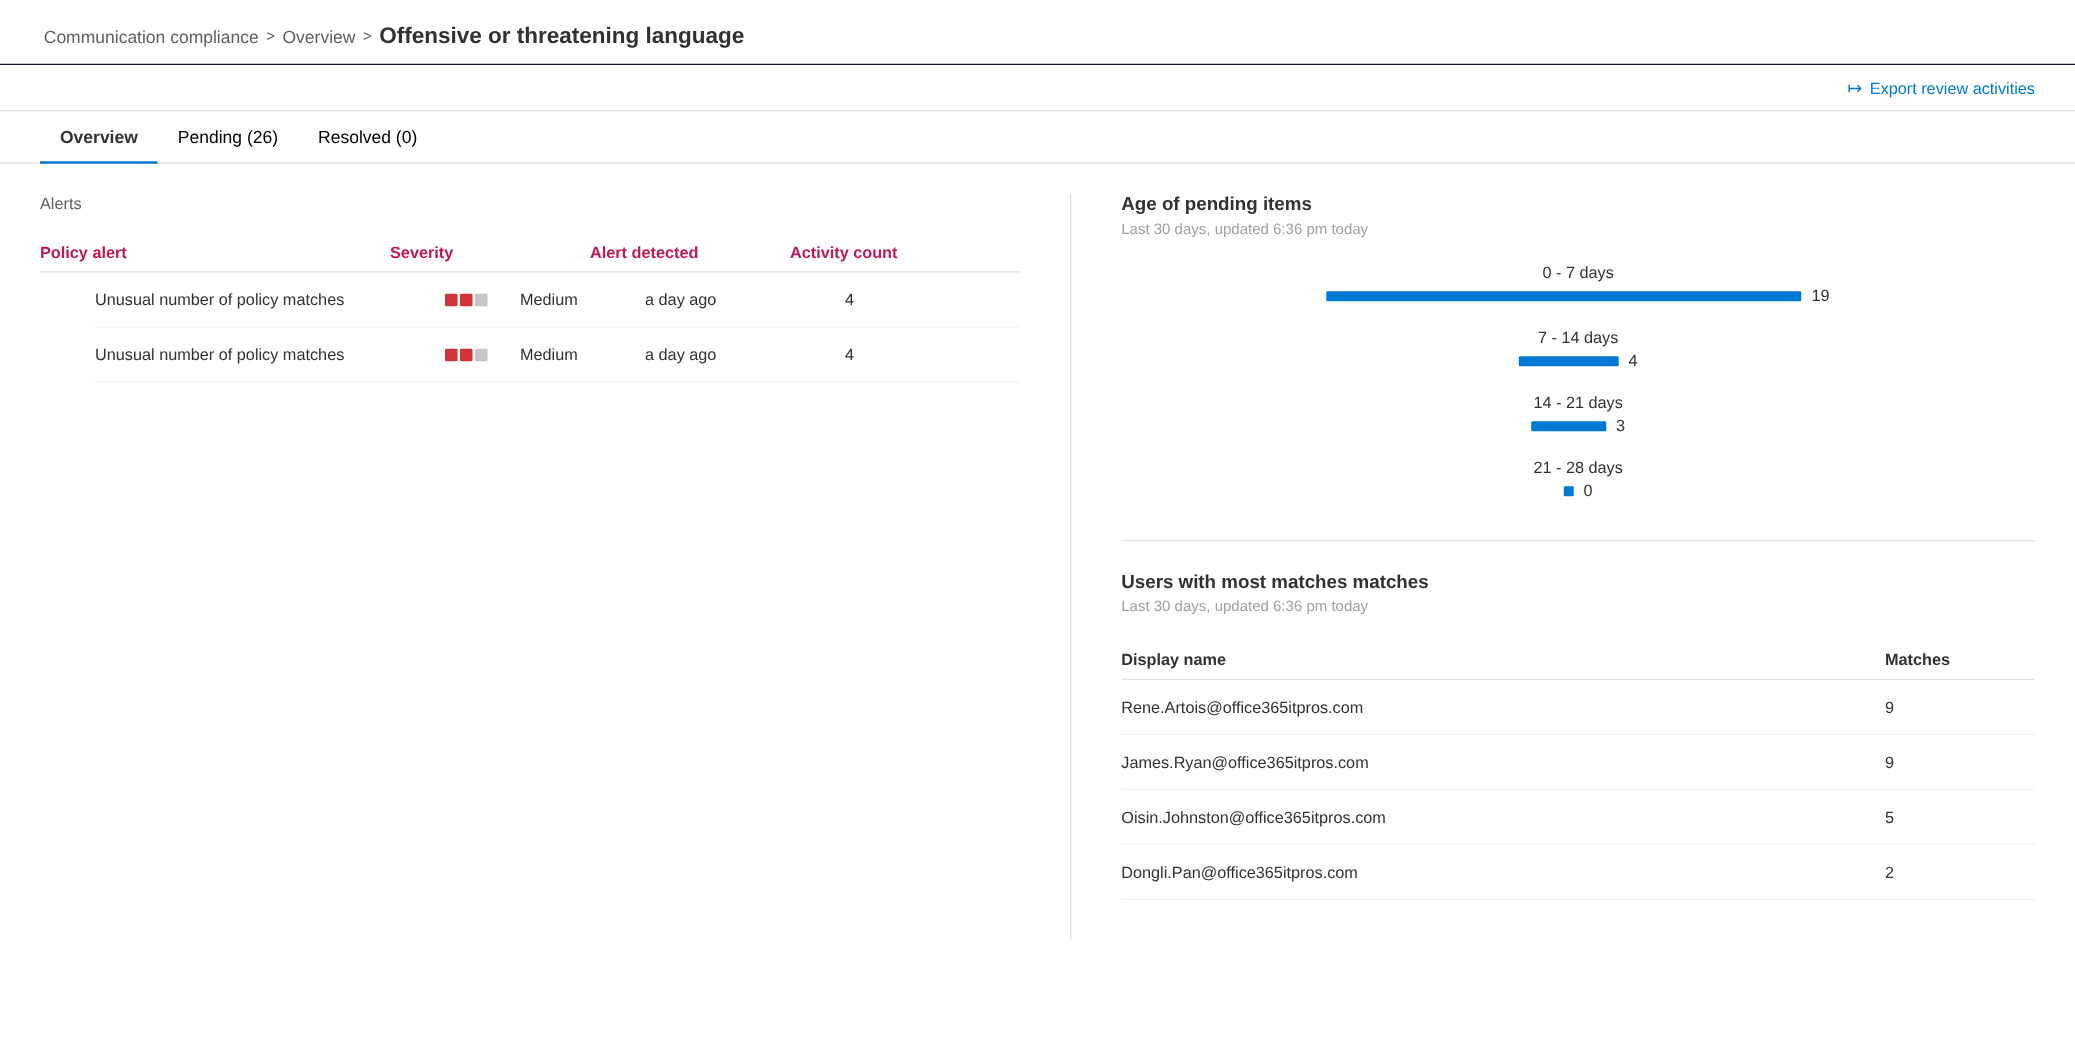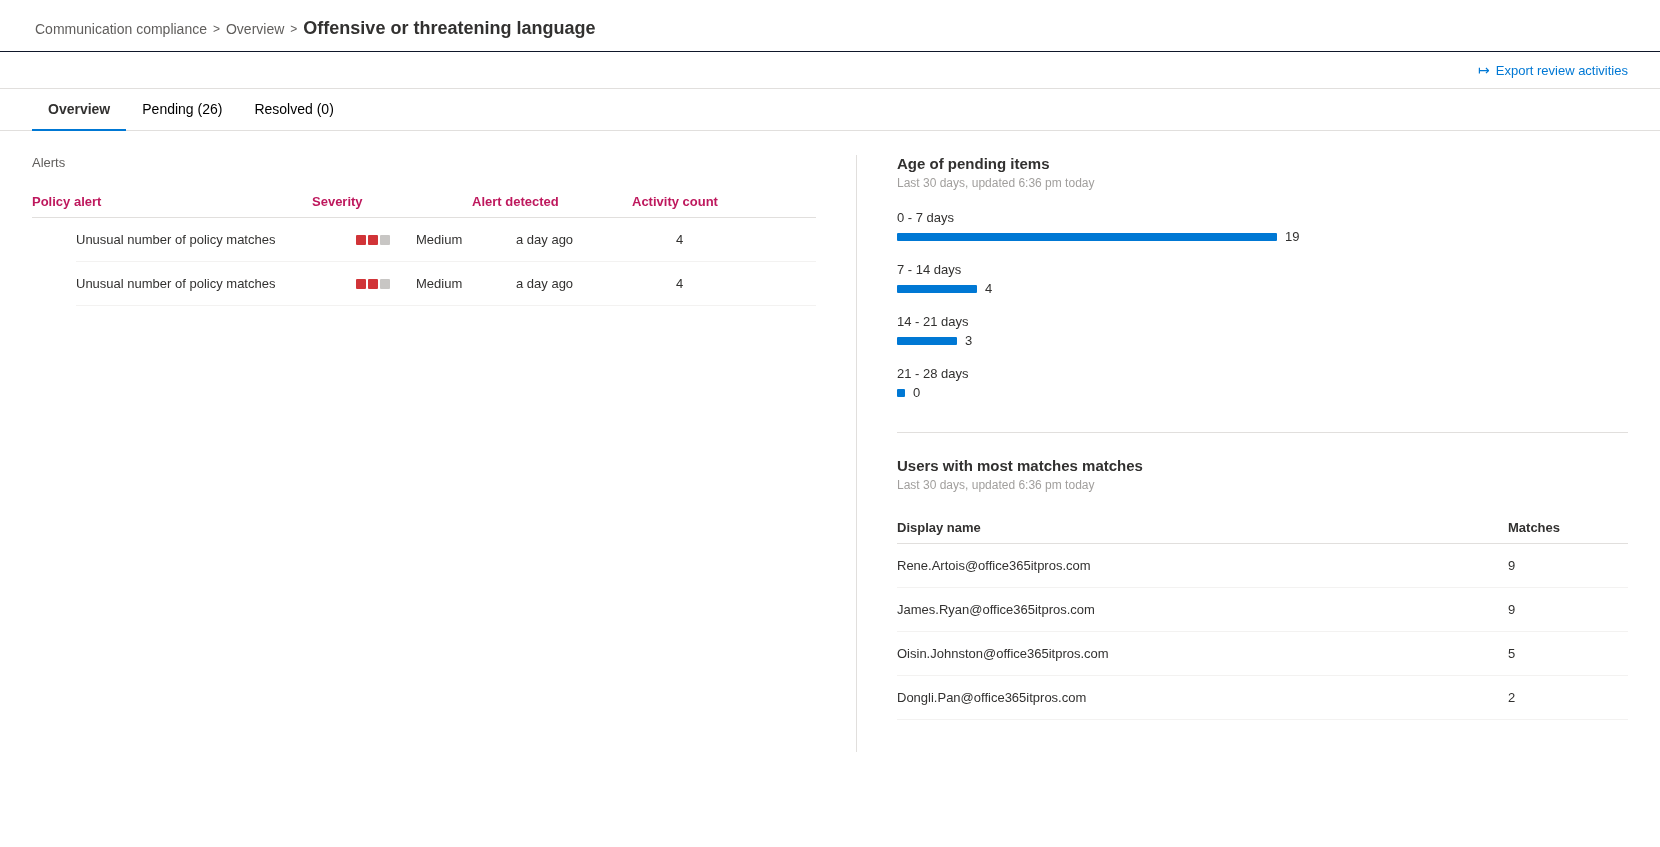--- a/index.html
+++ b/index.html
@@ -85,21 +85,21 @@
     
     .right-panel {
       flex: 1;
       padding-left: 40px;
     }
     .chart-section { margin-bottom: 32px; }
     .chart-title { font-size: 15px; font-weight: 600; color: #323130; margin-bottom: 4px; }
     .chart-subtitle { font-size: 12px; color: #a19f9d; margin-bottom: 20px; }
 
     .bar-chart { display: flex; flex-direction: column; gap: 18px; }
-    .bar-row { display: flex; flex-direction: column; gap: 4px; }
+    .bar-row { display: flex; flex-direction: column; gap: 4px; align-items: center; }
     .bar-label { font-size: 13px; color: #323130; }
     .bar-track { display: flex; align-items: center; gap: 8px; }
     .bar-fill { height: 8px; background: #0078d4; border-radius: 1px; min-width: 4px; }
     .bar-value { font-size: 13px; color: #323130; }
 
     .divider { border: none; border-top: 1px solid #e1dfdd; margin: 24px 0; }
 
     .users-table { width: 100%; }
     .users-table-header {
       display: grid;

